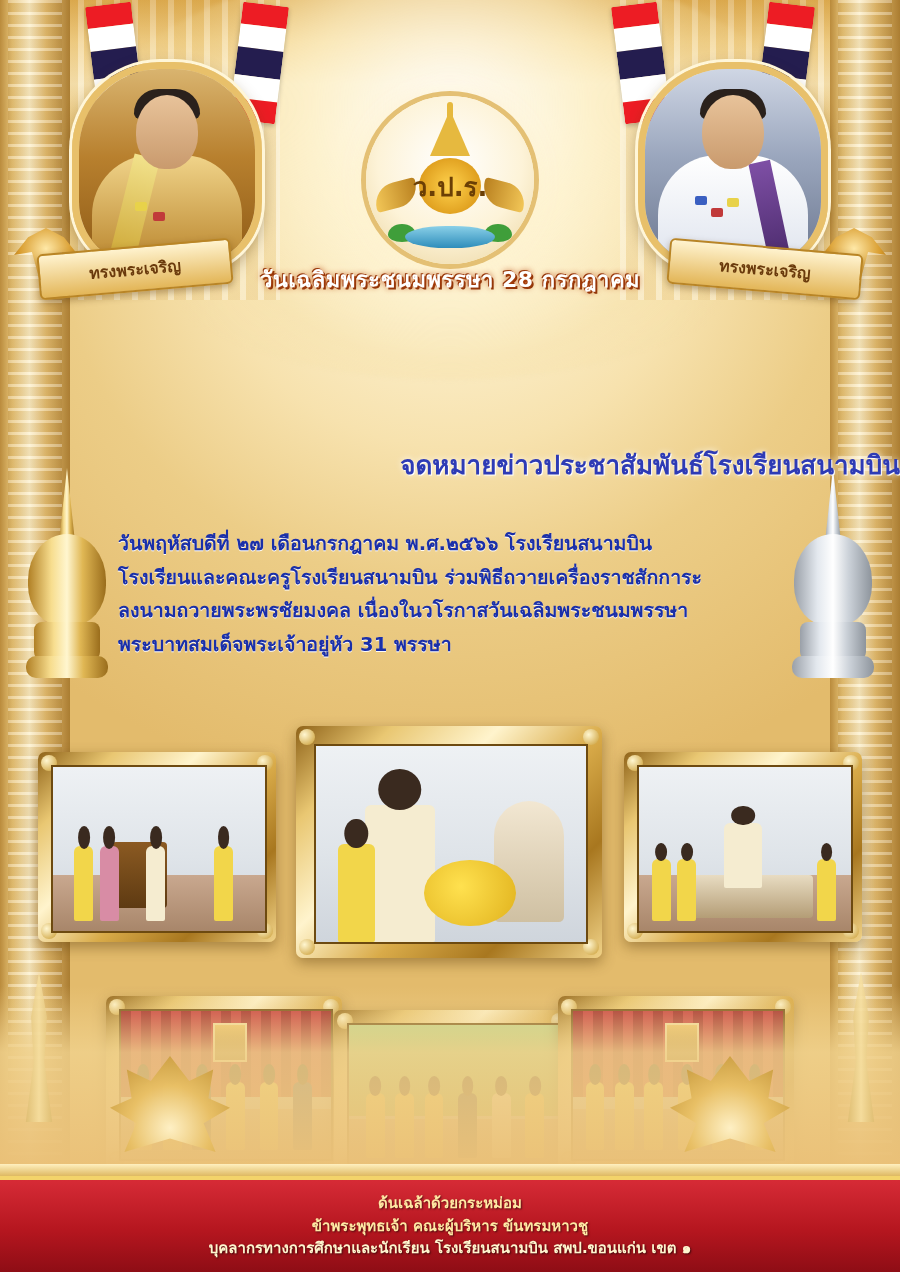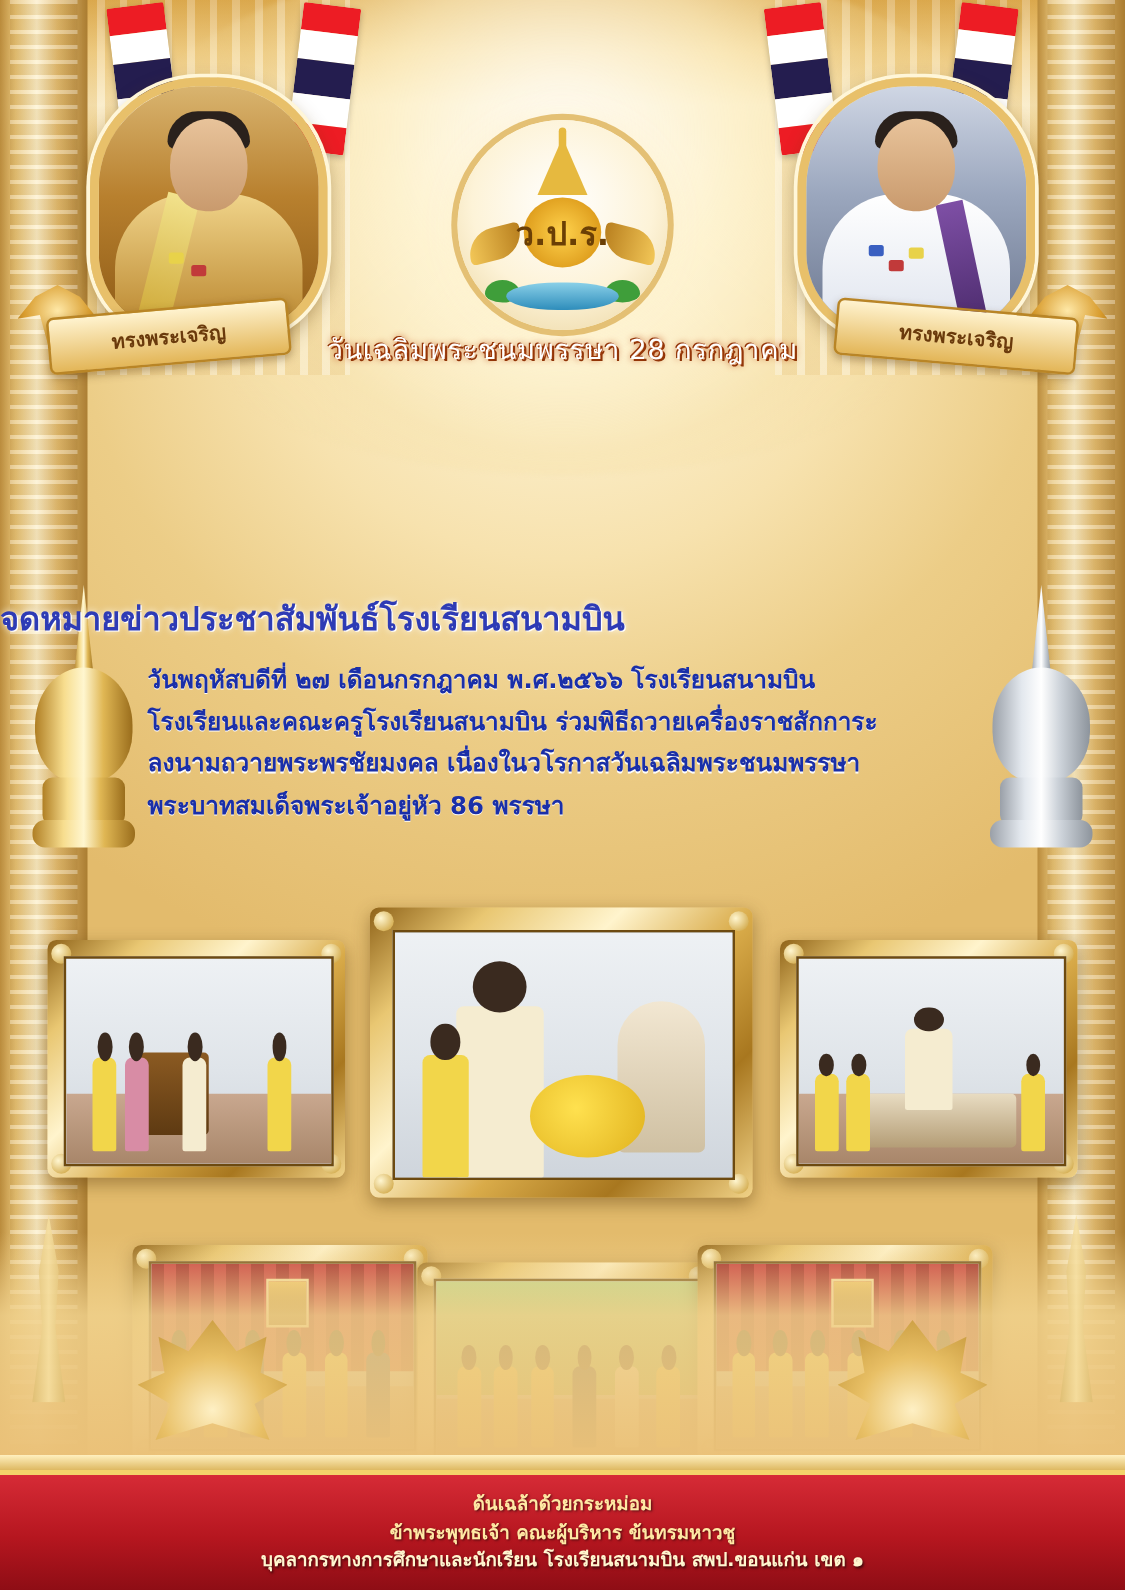--- a/index.html
+++ b/index.html
@@ -117,21 +117,21 @@
   .em-wing.l{left:8px;transform:rotate(-14deg);}
   .em-wing.r{right:8px;transform:rotate(14deg) scaleX(-1);}
   .em-base{position:absolute;left:50%;bottom:16px;transform:translateX(-50%);width:90px;height:22px;background:linear-gradient(180deg,#8ad0e8,#2e8dbb);border-radius:45px/12px;}
   .em-leaf{position:absolute;bottom:22px;width:28px;height:18px;background:#3f9e3a;border-radius:50% 50% 50% 50%/60% 60% 40% 40%;}
   .em-leaf.l{left:22px;}
   .em-leaf.r{right:22px;}
 
   
   .sub-banner{
     position:absolute;left:50%;top:262px;transform:translateX(-50%);
-    font-size:22px;font-weight:normal;color:#ffffff;
+    font-size:22px;font-weight:bold;color:#ffffff;
     text-shadow:0 0 6px #b8430d, 2px 2px 0 #8c3409, -1px -1px 0 #8c3409;
     letter-spacing:.5px;white-space:nowrap;
   }
   .title-wrap{
     position:absolute;left:0;right:0;top:300px;text-align:center;
   }
   .title-line{
     font-size:31px;font-weight:bold;line-height:1.45;
     color:#f6d23c;
     text-shadow:2px 2px 0 #8a2b06, -1px -1px 0 #8a2b06, 1px -1px 0 #8a2b06, -1px 1px 0 #8a2b06, 0 3px 10px rgba(120,40,0,.5);
@@ -145,21 +145,21 @@
   .pagoda .spire{position:absolute;left:50%;bottom:138px;transform:translateX(-50%);width:16px;height:74px;clip-path:polygon(50% 0,100% 100%,0 100%);}
   .pagoda .base{position:absolute;left:50%;bottom:20px;transform:translateX(-50%);width:66px;height:38px;border-radius:8px;}
   .pagoda .base2{position:absolute;left:50%;bottom:2px;transform:translateX(-50%);width:82px;height:22px;border-radius:10px;}
   .gold .dome,.gold .spire,.gold .base,.gold .base2{background:linear-gradient(90deg,#b07f24 0%,#f7dd8e 30%,#fff6cf 50%,#e0b754 70%,#9a6d1c 100%);}
   .silver .dome,.silver .spire,.silver .base,.silver .base2{background:linear-gradient(90deg,#9aa0a8 0%,#e3e8ee 30%,#ffffff 50%,#ccd2d9 70%,#8d949c 100%);}
   .pg-left{left:24px;}
   .pg-right{right:24px;}
 
   
   .news-head{
-    position:absolute;left:0;right:0;top:446px;text-align:left;margin-top:31px;
+    position:absolute;left:0;right:0;top:446px;text-align:right;
   }
   .news-head .l{
     font-size:26px;font-weight:bold;color:#2e3bb5;line-height:1.5;
     text-shadow:1px 1px 0 #fff, 0 0 6px rgba(255,255,255,.9);
   }
   .body-text{
     position:absolute;left:118px;right:118px;top:528px;
     text-align:left;
   }
   .body-text p{
@@ -344,21 +344,21 @@
   </div>
 
   <div class="news-head">
     <div class="l">จดหมายข่าวประชาสัมพันธ์โรงเรียนสนามบิน</div>
   </div>
 
   <div class="body-text">
     <p>วันพฤหัสบดีที่ ๒๗ เดือนกรกฎาคม พ.ศ.๒๕๖๖ โรงเรียนสนามบิน</p>
     <p>โรงเรียนและคณะครูโรงเรียนสนามบิน ร่วมพิธีถวายเครื่องราชสักการะ</p>
     <p>ลงนามถวายพระพรชัยมงคล เนื่องในวโรกาสวันเฉลิมพระชนมพรรษา</p>
-    <p>พระบาทสมเด็จพระเจ้าอยู่หัว 86 พรรษา</p>
+    <p>พระบาทสมเด็จพระเจ้าอยู่หัว 31 พรรษา</p>
   </div>
 
   <div class="frame" style="left:38px;top:752px;width:238px;height:190px;">
     <div class="corner c-tl"></div>
       <div class="corner c-tr"></div>
       <div class="corner c-bl"></div>
       <div class="corner c-br"></div>
     <div class="inner">
       <div class="ph">
         <div class="wall"></div>

